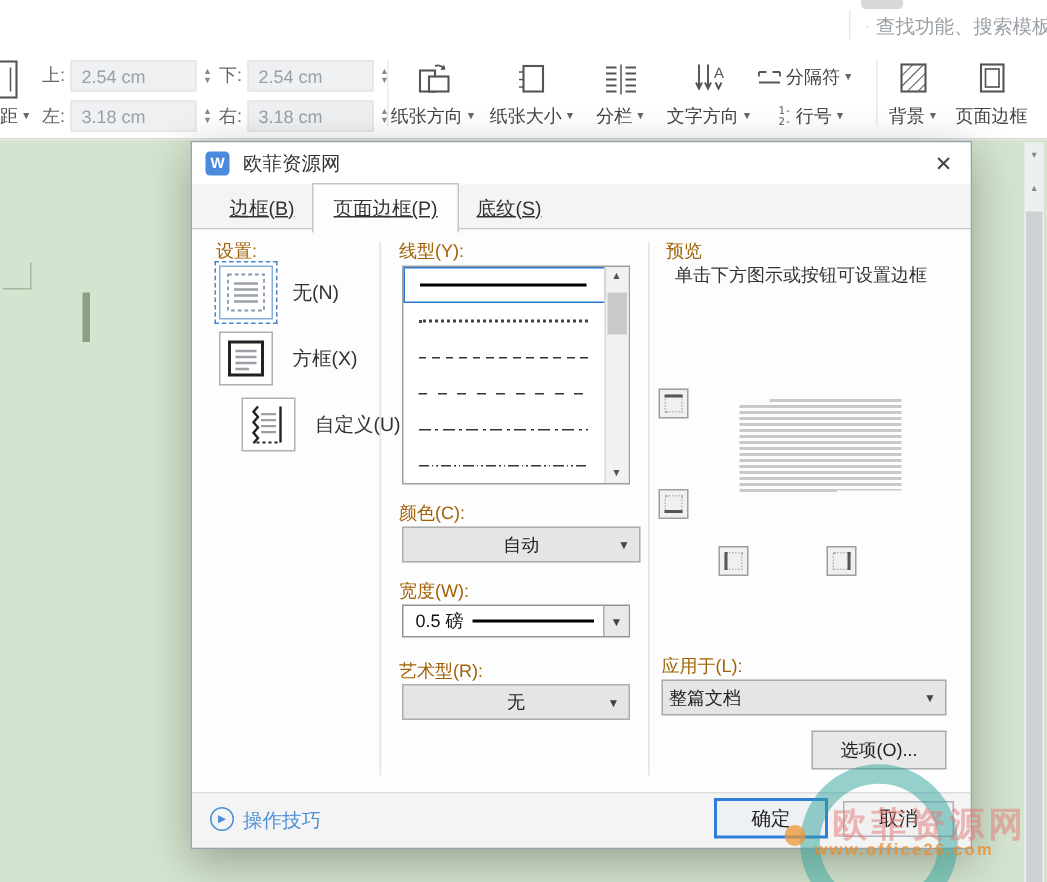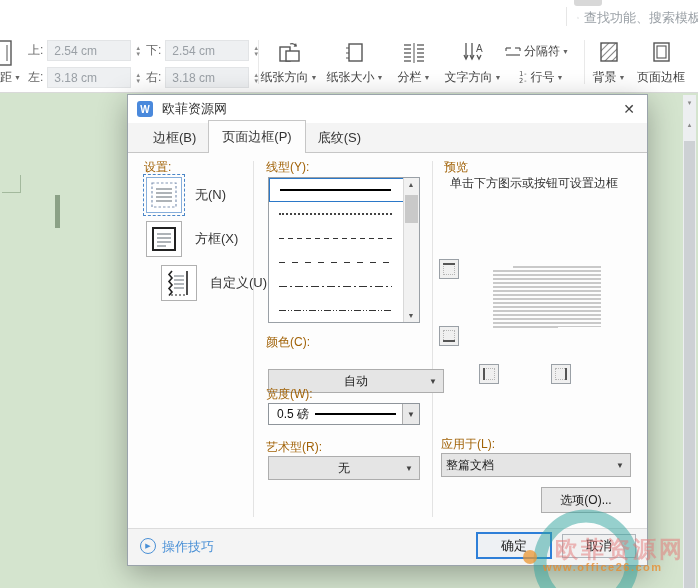--- a/index.html
+++ b/index.html
@@ -33,21 +33,21 @@
   .cursor{position:absolute;left:55px;top:102px;width:5px;height:33px;background:#8ba186;}
   .vscroll{position:absolute;right:2px;top:2px;bottom:0;width:13px;background:#edeff1;}
   .sb-gl{position:absolute;left:0;width:13px;text-align:center;font-size:7px;color:#8a8a8a;}
   .sb-thumb{position:absolute;left:1px;right:1px;top:46px;bottom:0;background:#cdd1d4;}
   
   .dialog{position:absolute;left:127px;top:94px;width:519px;height:470px;background:#f4f4f4;border:1px solid #9aa3ab;box-shadow:0 8px 28px rgba(0,0,0,.3);z-index:10;font-size:12px;color:#333;}
   .dlg-title{position:absolute;left:0;top:0;right:0;height:28px;background:#fff;display:flex;align-items:center;padding-left:9px;}
   .wps-ico{width:16px;height:16px;background:#4a89dc;color:#fff;border-radius:3px;font-size:10px;font-weight:bold;display:flex;align-items:center;justify-content:center;}
   .dlg-title-text{margin-left:9px;font-size:13px;color:#333;}
   .dlg-close{position:absolute;right:6px;top:4px;width:24px;height:20px;display:flex;align-items:center;justify-content:center;font-size:14px;color:#444;cursor:default;}
-  .dlg-tabs{position:absolute;left:0;top:28px;right:0;height:30px;display:flex;align-items:flex-end;padding-left:13px;border-bottom:1px solid #c6c6c6;box-sizing:border-box;background:#f4f4f4;}
+  .dlg-tabs{position:absolute;left:0;top:28px;right:0;height:30px;display:flex;align-items:center;padding-left:13px;border-bottom:1px solid #c6c6c6;box-sizing:border-box;background:#f4f4f4;text-decoration:underline;}
   .dlg-tab{font-size:13px;color:#333;padding:5px 11px 6px;position:relative;bottom:-1px;border:1px solid transparent;border-bottom:none;cursor:default;}
   .dlg-tab.active{background:#fdfdfd;border-color:#c6c6c6;padding:7px 13px 7px;z-index:3;}
   .dlg-body{position:absolute;left:0;top:58px;right:0;bottom:36px;background:#fdfdfd;}
   .cdiv{position:absolute;top:8px;bottom:12px;width:1px;background:#e3e3e3;}
   .flabel{position:absolute;font-size:12px;color:#a16207;white-space:nowrap;}
   
   .setopt{position:absolute;left:18px;display:flex;align-items:center;gap:13px;font-size:13px;cursor:default;}
   .opt-ico{width:36px;height:36px;background:#fff;border:1px solid #b0b0b0;display:flex;align-items:center;justify-content:center;box-sizing:border-box;}
   .setopt.selected .opt-ico{outline:1px dashed #4a86c8;outline-offset:2px;border-color:#86aedb;}
   
@@ -361,21 +361,21 @@
             <span class="lsline ln-dashdotdot"></span>
           </div>
         <div class="lssb">
           <span class="sgl" style="top:3px;">▲</span>
           <span class="sgl" style="bottom:3px;">▼</span>
           <span class="sth"></span>
         </div>
       </div>
 
       <span class="flabel" style="left:138px;top:181px;">颜色(C):</span>
-      <div class="ddl" style="left:140px;top:216px;width:176px;text-align:right;">
+      <div class="ddl" style="left:140px;top:198px;width:159px;text-align:right;">
         <span>自动</span>
         <span class="dda">▼</span>
       </div>
 
       <span class="flabel" style="left:138px;top:233px;">宽度(W):</span>
       <div class="wcombo">
         <span>0.5  磅</span>
         <span class="wline"></span>
         <span class="warr">▼</span>
       </div>

